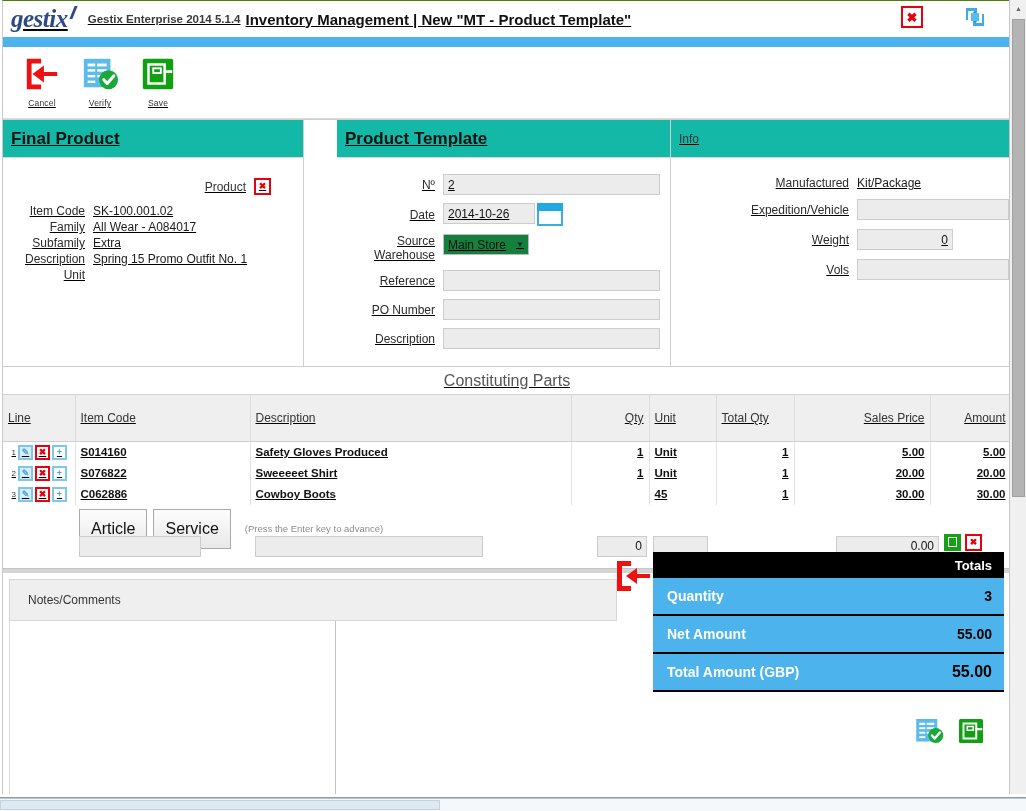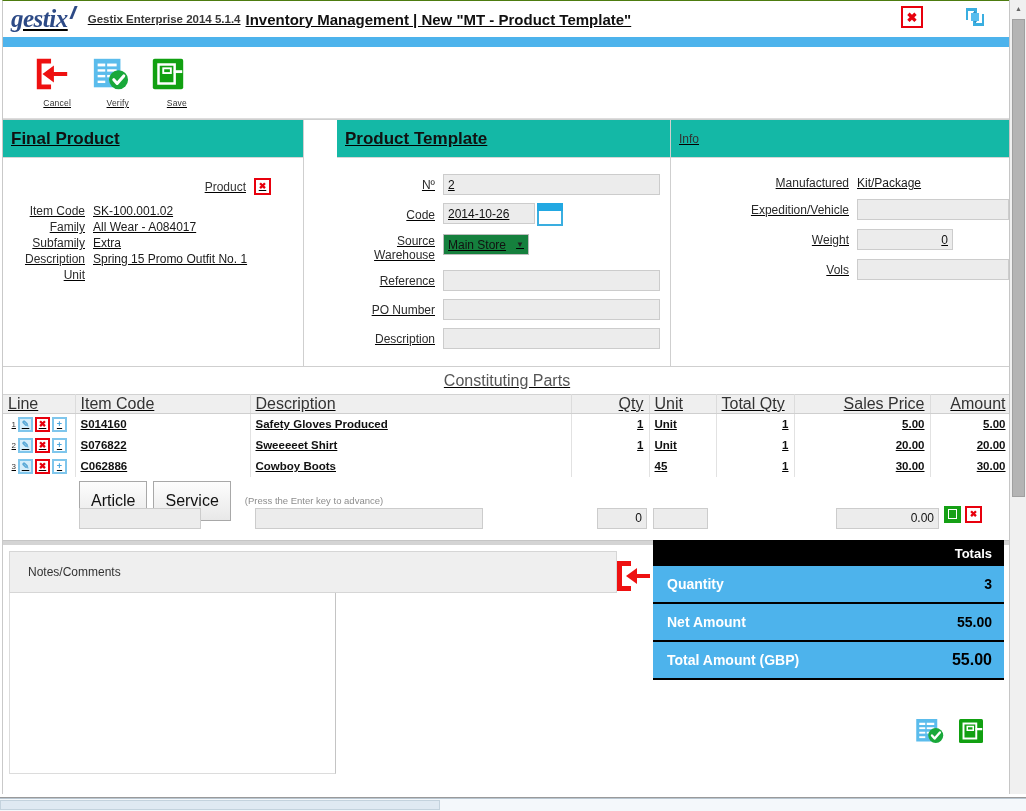--- a/index.html
+++ b/index.html
@@ -96,21 +96,21 @@
   
   .toolbar {
     height: 72px;
     background: #ffffff;
     display: flex; align-items: flex-start;
     padding: 6px 0 0 10px;
     border-bottom: 1px solid #dcdcdc;
   }
   .tool {
     width: 58px;
-    display: flex; flex-direction: column; align-items: flex-end;
+    display: flex; flex-direction: column; align-items: center;
     cursor: pointer;
     padding-top: 2px;
   }
   .tool-glyph { width: 38px; height: 38px; display: block; }
   .tool-label {
     margin-top: 5px;
     font-size: 8.5px;
     color: #333;
     letter-spacing: 0.2px;
   }
@@ -246,24 +246,24 @@
     font-size: 11.5px;
   }
   table.parts th {
     background: #efefef;
     border-top: 1px solid #d2d2d2;
     border-bottom: 1px solid #cfcfcf;
     border-right: 1px solid #dcdcdc;
     height: 18px;
     font-weight: normal;
     color: #333;
-    padding: 0 5px;
+    padding: 16px 5px;
     text-align: left;
     vertical-align: middle;
-    font-size: 16px;
+    font-size: 12px;
   }
   table.parts th.r { text-align: right; }
   table.parts td {
     height: 21px;
     padding: 0 5px;
     border-right: 1px solid #e2e2e2;
     color: #111;
     font-weight: bold;
     font-size: 11.5px;
     vertical-align: middle;
@@ -373,21 +373,21 @@
 
   
   .red-arrow {
     position: absolute; left: 614px; top: 558px;
     width: 40px; height: 36px;
     z-index: 30;
   }
 
   
   .totals {
-    position: absolute; left: 653px; top: 540px;
+    position: absolute; left: 653px; top: 552px;
     width: 351px;
     z-index: 20;
   }
   .totals-head {
     background: #000; color: #fff;
     height: 26px;
     display: flex; align-items: center; justify-content: flex-end;
     padding-right: 12px;
     font-size: 13px; font-weight: bold;
   }
@@ -558,21 +558,21 @@
       <div class="panel p-template">
         <div class="panel-head big">Product Template</div>
         <div class="panel-body">
 
           <div class="trow" style="margin-top:6px;">
             <span class="tlabel">Nº</span>
             <input class="inp w-wide" type="text" value="2" style="">
           </div>
 
           <div class="trow">
-            <span class="tlabel">Code</span>
+            <span class="tlabel">Date</span>
             <span class="date-wrap">
               <input class="inp w-date" type="text" value="2014-10-26" style="">
               <span class="date-btn"></span>
             </span>
           </div>
 
           <div class="trow" style="align-items:flex-start;">
             <span class="tlabel" style="display:block;">
               <span>Source</span><br>
               <span>Warehouse</span>

